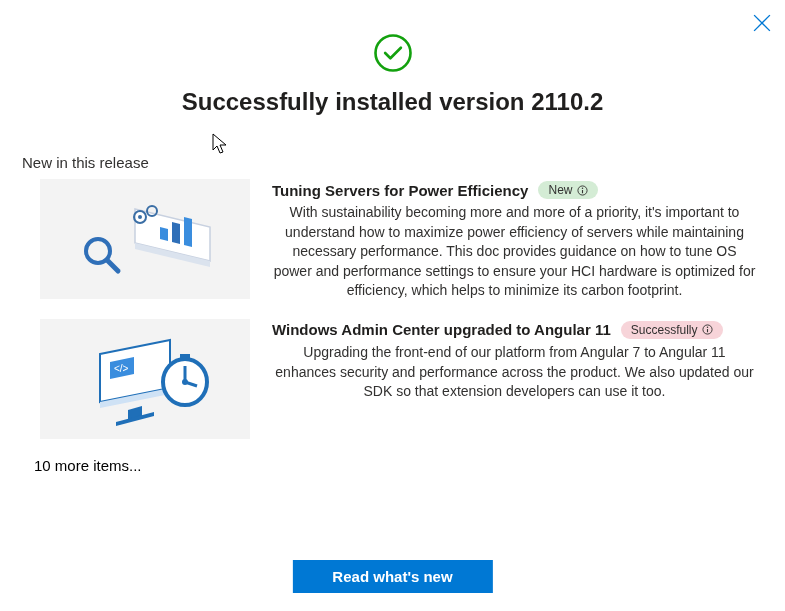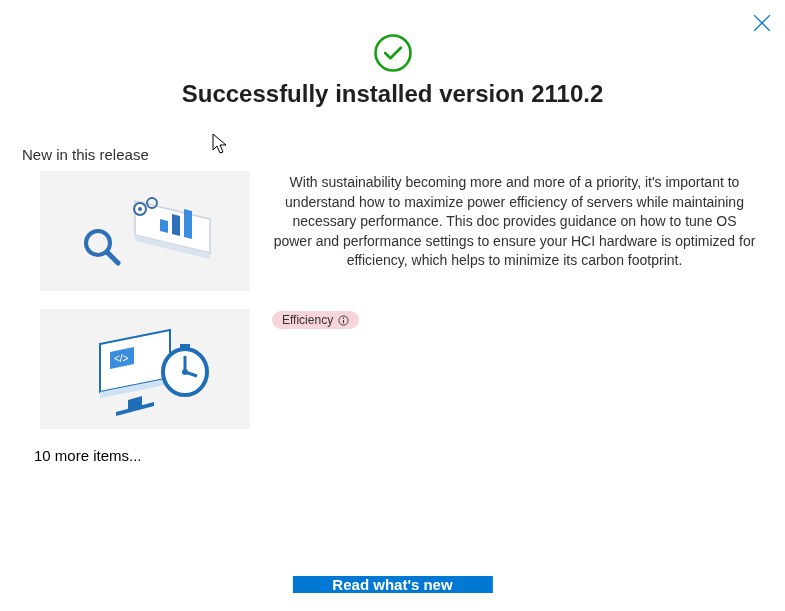--- a/index.html
+++ b/index.html
@@ -25,21 +25,21 @@
       display: flex;
       justify-content: center;
       margin-top: 32px;
     }
     .success-icon svg { width: 42px; height: 42px; }
     .main-title {
       text-align: center;
       font-size: 24px;
       font-weight: 600;
       color: #201f1e;
-      margin-top: 6px;
+      margin-top: 14px;
     }
     .cursor {
       position: absolute;
       left: 211px;
       top: 132px;
       pointer-events: none;
     }
     .section-label {
       font-size: 15px;
       color: #323130;
@@ -104,21 +104,21 @@
     .read-more-btn {
       position: absolute;
       left: 50%;
       transform: translateX(-50%);
       bottom: 18px;
       background: #0078D4;
       color: #ffffff;
       border: none;
       font-size: 15px;
       font-weight: 600;
-      padding: 0 40px;
+      padding: 8px 40px;
       min-width: 190px;
       cursor: pointer;
       font-family: inherit;
     }
   </style>
 </head>
 <body>
 
 <div class="close-btn">
   <svg viewBox="0 0 16 16">
@@ -159,54 +159,67 @@
 
         <circle cx="80" cy="28" r="6" fill="none" stroke="#3a6ea5" stroke-width="2"></circle>
         <circle cx="80" cy="28" r="2" fill="#3a6ea5"></circle>
         <circle cx="92" cy="22" r="5" fill="none" stroke="#3a6ea5" stroke-width="2"></circle>
 
         <circle cx="38" cy="62" r="12" fill="none" stroke="#2f6fb8" stroke-width="4"></circle>
         <line x1="47" y1="71" x2="58" y2="82" stroke="#2f6fb8" stroke-width="5" stroke-linecap="round"></line>
       </svg>
     </div>
     <div class="item-body">
-      <div class="item-desc">With sustainability becoming more and more of a priority, it's important to understand how to maximize power efficiency of servers while maintaining necessary performance. This doc provides guidance on how to tune OS power and performance settings to ensure your HCI hardware is optimized for efficiency, which helps to minimize its carbon footprint.</div>
-    </div>
-  </div>
-
-  <div class="release-item">
-    <div class="item-thumb">
-      <svg width="170" height="110" viewBox="0 0 170 110">
-
-        <polygon points="40,30 110,16 110,64 40,78" fill="#fff" stroke="#1f6fb8" stroke-width="2"></polygon>
-        <polygon points="40,78 110,64 110,70 40,84" fill="#cfe2f5"></polygon>
-        <polygon points="68,86 82,82 82,92 68,96" fill="#1f6fb8"></polygon>
-        <polygon points="56,98 94,88 94,92 56,102" fill="#1f6fb8"></polygon>
-
-        <polygon points="50,38 74,33 74,50 50,55" fill="#3a8dde"></polygon>
-        <text x="54" y="48" font-size="10" fill="#fff">&lt;/&gt;</text>
-
-        <ellipse cx="125" cy="58" rx="22" ry="23" fill="#fff" stroke="#1f6fb8" stroke-width="4"></ellipse>
-        <rect x="120" y="30" width="10" height="6" fill="#1f6fb8"></rect>
-        <line x1="125" y1="58" x2="125" y2="42" stroke="#1f6fb8" stroke-width="3"></line>
-        <line x1="125" y1="58" x2="137" y2="62" stroke="#1f6fb8" stroke-width="3"></line>
-        <circle cx="125" cy="58" r="3" fill="#1f6fb8"></circle>
-      </svg>
-    </div>
-    <div class="item-body">
       <div class="item-header">
-        <span class="badge badge-improvement">
-          <span>Efficiency</span>
+        <span class="item-title">Tuning Servers for Power Efficiency</span>
+        <span class="badge badge-new">
+          <span>New</span>
           <svg viewBox="0 0 12 12">
               <circle cx="6" cy="6" r="5" fill="none" stroke="#323130" stroke-width="1"></circle>
               <line x1="6" y1="5.5" x2="6" y2="9" stroke="#323130" stroke-width="1.2"></line>
               <circle cx="6" cy="3.5" r="0.8" fill="#323130"></circle>
             </svg>
         </span>
       </div>
+      <div class="item-desc">With sustainability becoming more and more of a priority, it's important to understand how to maximize power efficiency of servers while maintaining necessary performance. This doc provides guidance on how to tune OS power and performance settings to ensure your HCI hardware is optimized for efficiency, which helps to minimize its carbon footprint.</div>
     </div>
   </div>
 
+  <div class="release-item">
+    <div class="item-thumb">
+      <svg width="170" height="110" viewBox="0 0 170 110">
+
+        <polygon points="40,30 110,16 110,64 40,78" fill="#fff" stroke="#1f6fb8" stroke-width="2"></polygon>
+        <polygon points="40,78 110,64 110,70 40,84" fill="#cfe2f5"></polygon>
+        <polygon points="68,86 82,82 82,92 68,96" fill="#1f6fb8"></polygon>
+        <polygon points="56,98 94,88 94,92 56,102" fill="#1f6fb8"></polygon>
+
+        <polygon points="50,38 74,33 74,50 50,55" fill="#3a8dde"></polygon>
+        <text x="54" y="48" font-size="10" fill="#fff">&lt;/&gt;</text>
+
+        <ellipse cx="125" cy="58" rx="22" ry="23" fill="#fff" stroke="#1f6fb8" stroke-width="4"></ellipse>
+        <rect x="120" y="30" width="10" height="6" fill="#1f6fb8"></rect>
+        <line x1="125" y1="58" x2="125" y2="42" stroke="#1f6fb8" stroke-width="3"></line>
+        <line x1="125" y1="58" x2="137" y2="62" stroke="#1f6fb8" stroke-width="3"></line>
+        <circle cx="125" cy="58" r="3" fill="#1f6fb8"></circle>
+      </svg>
+    </div>
+    <div class="item-body">
+      <div class="item-header">
+        <span class="item-title">Windows Admin Center upgraded to Angular 11</span>
+        <span class="badge badge-improvement">
+          <span>Successfully</span>
+          <svg viewBox="0 0 12 12">
+              <circle cx="6" cy="6" r="5" fill="none" stroke="#323130" stroke-width="1"></circle>
+              <line x1="6" y1="5.5" x2="6" y2="9" stroke="#323130" stroke-width="1.2"></line>
+              <circle cx="6" cy="3.5" r="0.8" fill="#323130"></circle>
+            </svg>
+        </span>
+      </div>
+      <div class="item-desc">Upgrading the front-end of our platform from Angular 7 to Angular 11 enhances security and performance across the product. We also updated our SDK so that extension developers can use it too.</div>
+    </div>
+  </div>
+
 </div>
 
 <div class="more-items">10 more items...</div>
 
 <button class="read-more-btn">Read what's new</button>
 
 </body></html>

